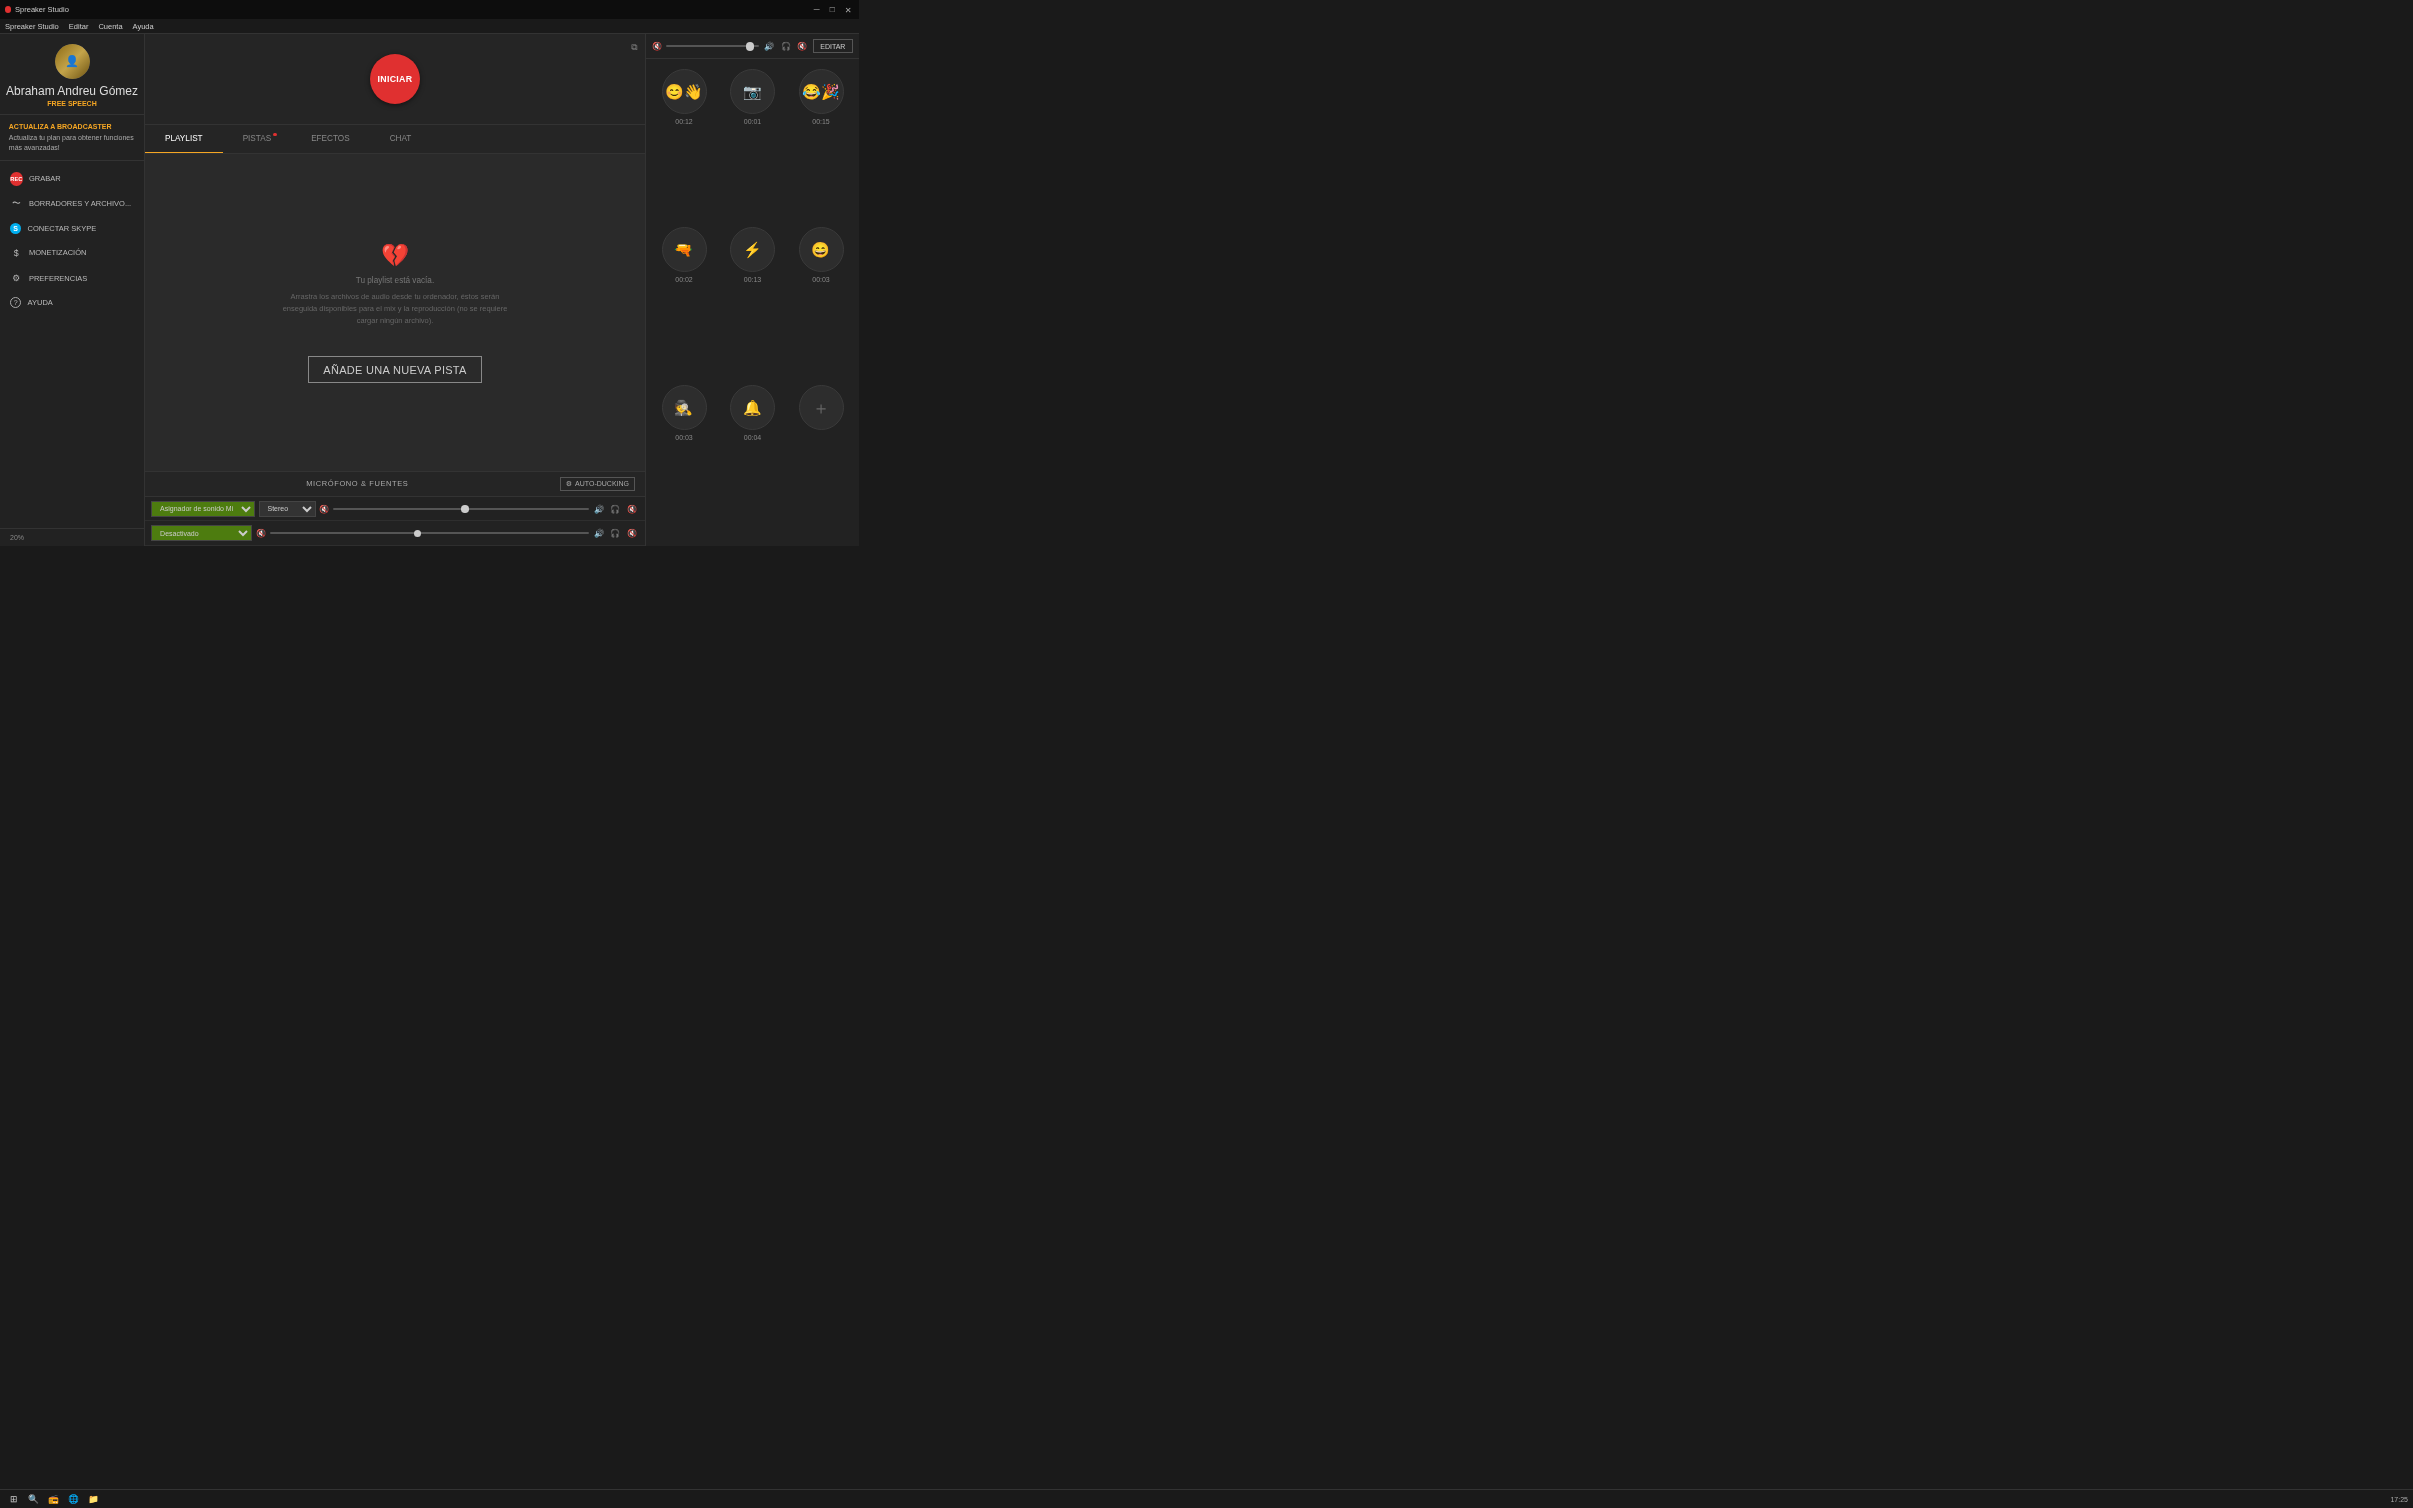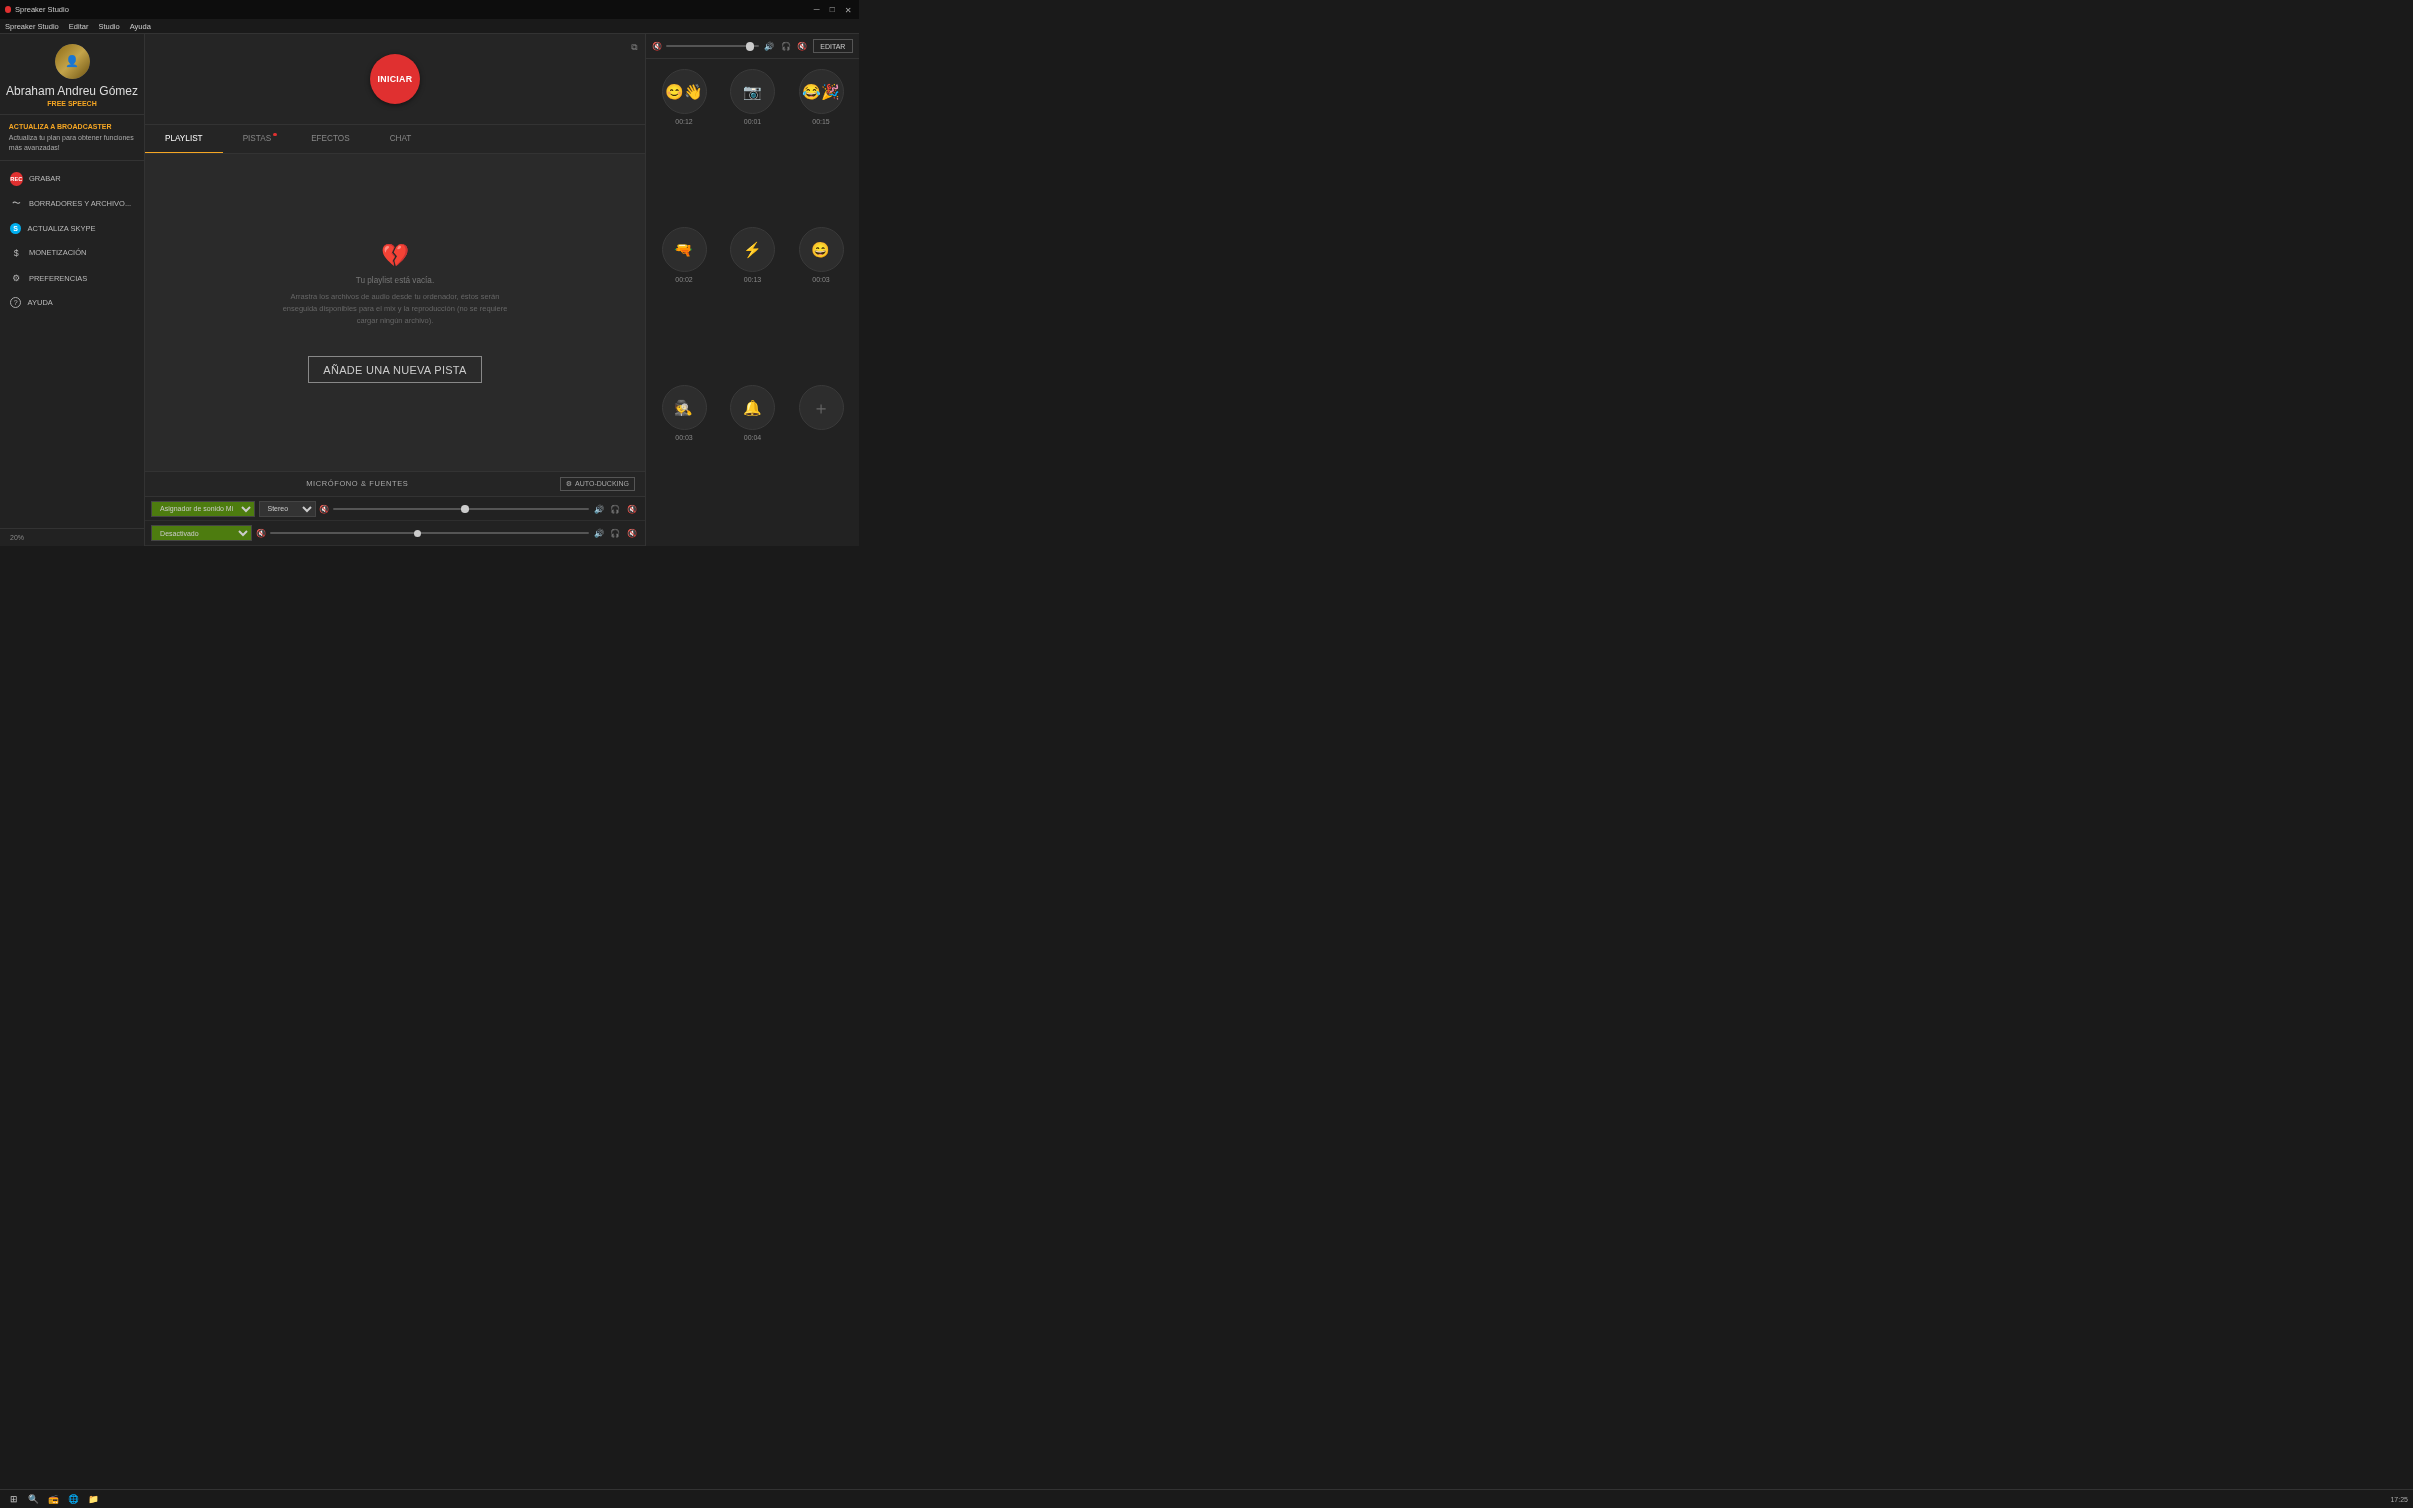--- a/index.html
+++ b/index.html
@@ -521,21 +521,21 @@
   <div class="title-bar-controls">
     <span>─</span>
     <span>□</span>
     <span>✕</span>
   </div>
 </div>
 
 <div class="menu-bar">
   <span>Spreaker Studio</span>
   <span>Editar</span>
-  <span>Studio</span>
+  <span>Cuenta</span>
   <span>Ayuda</span>
 </div>
 
 <div class="main-layout">
 
   <div class="sidebar">
     <div class="sidebar-profile">
       <div class="avatar">
         <div class="avatar-img">👤</div>
       </div>
@@ -554,21 +554,21 @@
           <div class="nav-icon-circle">REC</div>
         </div>
         <span>GRABAR</span>
       </div>
       <div class="nav-item">
         <div class="nav-icon">〜</div>
         <span>BORRADORES Y ARCHIVO...</span>
       </div>
       <div class="nav-item">
         <div class="nav-icon" style="background:#00aff0;border-radius:50%;width:11.3px;height:11.3px;display:flex;align-items:center;justify-content:center;font-size:7px;color:#fff;font-weight:bold;">S</div>
-        <span>ACTUALIZA SKYPE</span>
+        <span>CONECTAR SKYPE</span>
       </div>
       <div class="nav-item">
         <div class="nav-icon">$</div>
         <span>MONETIZACIÓN</span>
       </div>
       <div class="nav-item">
         <div class="nav-icon">⚙</div>
         <span>PREFERENCIAS</span>
       </div>
       <div class="nav-item">

